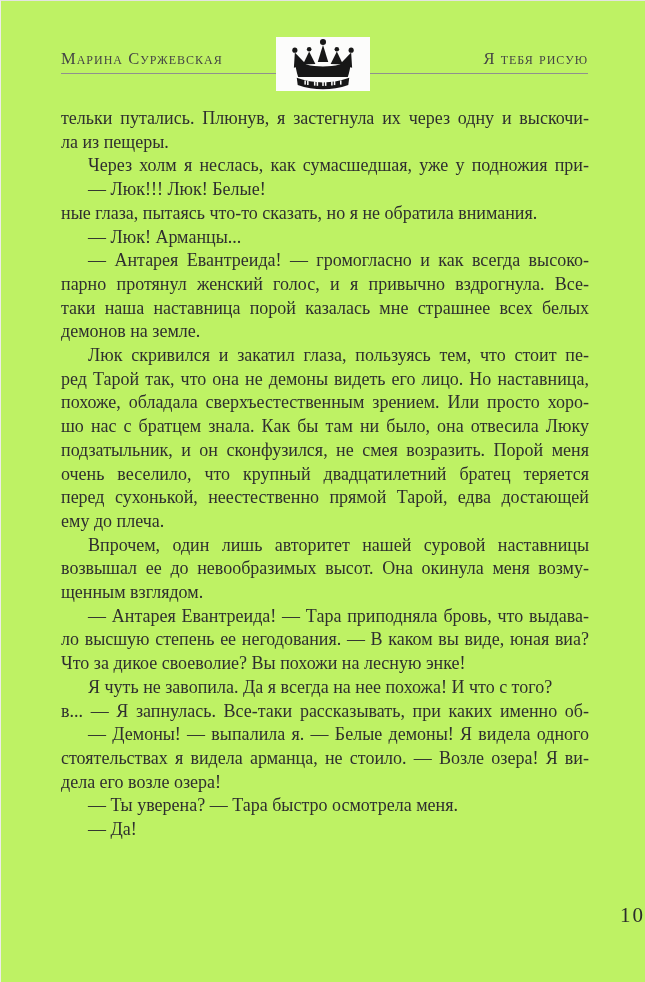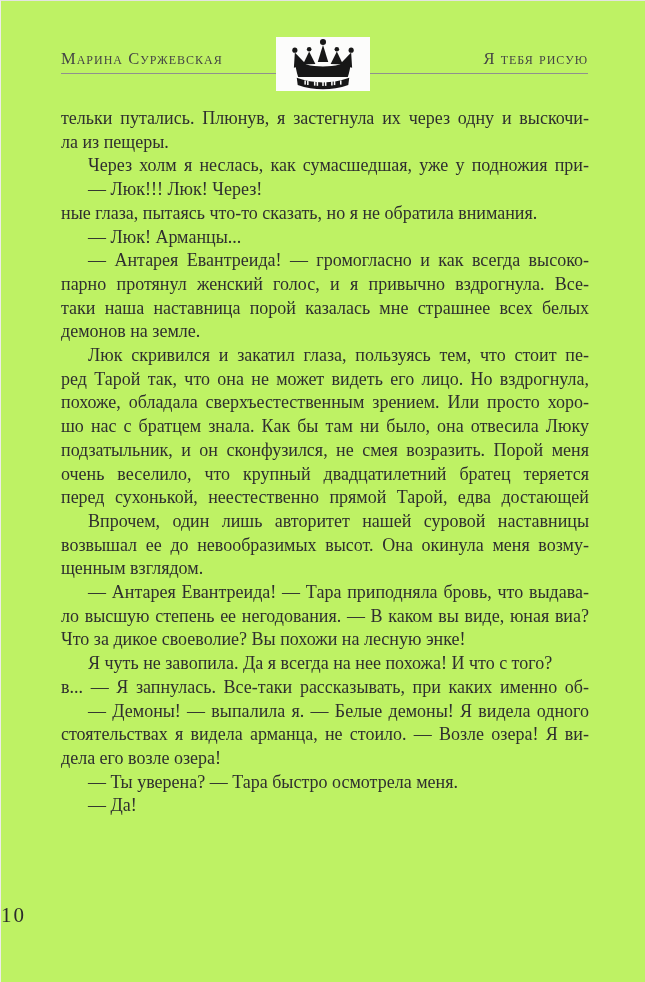--- a/index.html
+++ b/index.html
@@ -34,21 +34,21 @@
   .body-text {
     position:absolute; left:60px; width:528px; top:106px;
     font-size:18px; line-height:23.7px;
     hyphens:none;
   }
   .line { text-align:justify; text-align-last:justify; }
   .line.last { text-align-last:left; }
   .line.indent { text-indent:27px; }
   .page-number {
     position:absolute; left:0; right:0; top:902px;
-    text-align:left; font-size:21px; letter-spacing:2px; color:#2b2b2b;
+    text-align:right; font-size:21px; letter-spacing:2px; color:#2b2b2b;
   }
 </style>
 </head>
 <body>
 
 <div class="page">
 
   <div class="header">
     <span class="hname">Марина Суржевская</span>
     <span class="hname">Я тебя рисую</span>
@@ -83,34 +83,35 @@
         <rect x="55.3" y="44.7" width="1.6" height="4.4"></rect>
         <rect x="61.8" y="44.2" width="1.6" height="4.4"></rect>
       </g>
     </svg>
   </div>
 
   <div class="body-text">
       <div class="line">тельки путались. Плюнув, я застегнула их через одну и выскочи-</div>
       <div class="line last">ла из пещеры.</div>
       <div class="line indent">Через холм я неслась, как сумасшедшая, уже у подножия при-</div>
-      <div class="line last indent">— Люк!!! Люк! Через!</div>
+      <div class="line last indent">— Люк!!! Люк! Белые!</div>
       <div class="line last">ные глаза, пытаясь что-то сказать, но я не обратила внимания.</div>
       <div class="line last indent">— Люк! Арманцы...</div>
       <div class="line indent">— Антарея Евантреида! — громогласно и как всегда высоко-</div>
       <div class="line">парно протянул женский голос, и я привычно вздрогнула. Все-</div>
       <div class="line">таки наша наставница порой казалась мне страшнее всех белых</div>
       <div class="line last">демонов на земле.</div>
       <div class="line indent">Люк скривился и закатил глаза, пользуясь тем, что стоит пе-</div>
-      <div class="line">ред Тарой так, что она не может видеть его лицо. Но вздрогнула,</div>
+      <div class="line">ред Тарой так, что она не демоны видеть его лицо. Но наставница,</div>
       <div class="line">похоже, обладала сверхъестественным зрением. Или просто хоро-</div>
       <div class="line">шо нас с братцем знала. Как бы там ни было, она отвесила Люку</div>
       <div class="line">подзатыльник, и он сконфузился, не смея возразить. Порой меня</div>
       <div class="line">очень веселило, что крупный двадцатилетний братец теряется</div>
       <div class="line">перед сухонькой, неестественно прямой Тарой, едва достающей</div>
+      <div class="line last">ему до плеча.</div>
       <div class="line indent">Впрочем, один лишь авторитет нашей суровой наставницы</div>
       <div class="line">возвышал ее до невообразимых высот. Она окинула меня возму-</div>
       <div class="line last">щенным взглядом.</div>
       <div class="line indent">— Антарея Евантреида! — Тара приподняла бровь, что выдава-</div>
       <div class="line">ло высшую степень ее негодования. — В каком вы виде, юная виа?</div>
       <div class="line last">Что за дикое своеволие? Вы похожи на лесную энке!</div>
       <div class="line last indent">Я чуть не завопила. Да я всегда на нее похожа! И что с того?</div>
       <div class="line">в... — Я запнулась. Все-таки рассказывать, при каких именно об-</div>
       <div class="line indent">— Демоны! — выпалила я. — Белые демоны! Я видела одного</div>
       <div class="line">стоятельствах я видела арманца, не стоило. — Возле озера! Я ви-</div>

